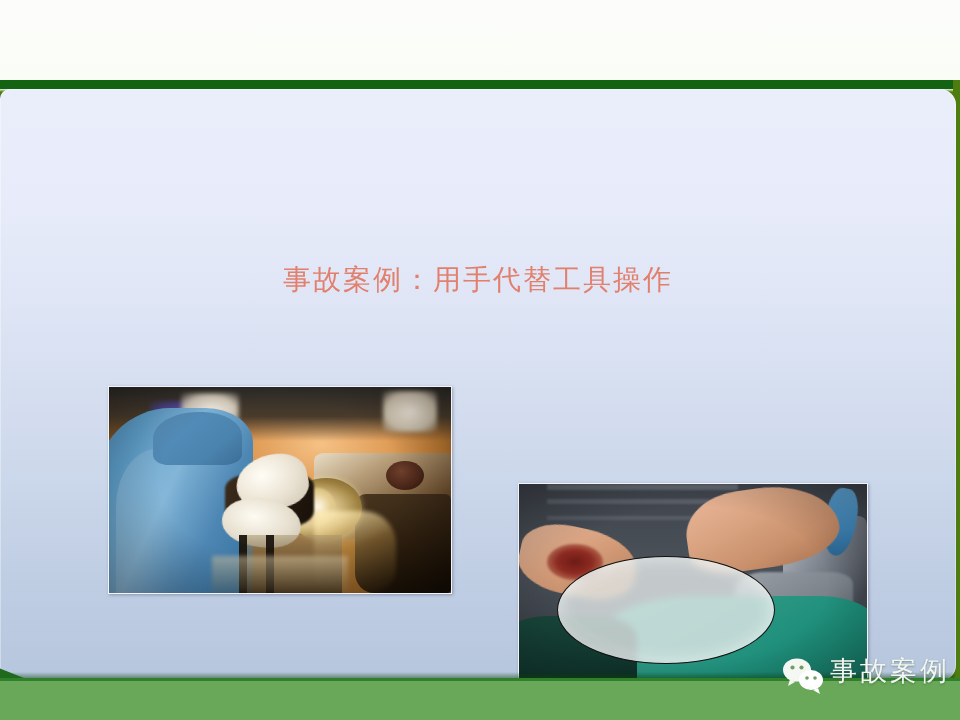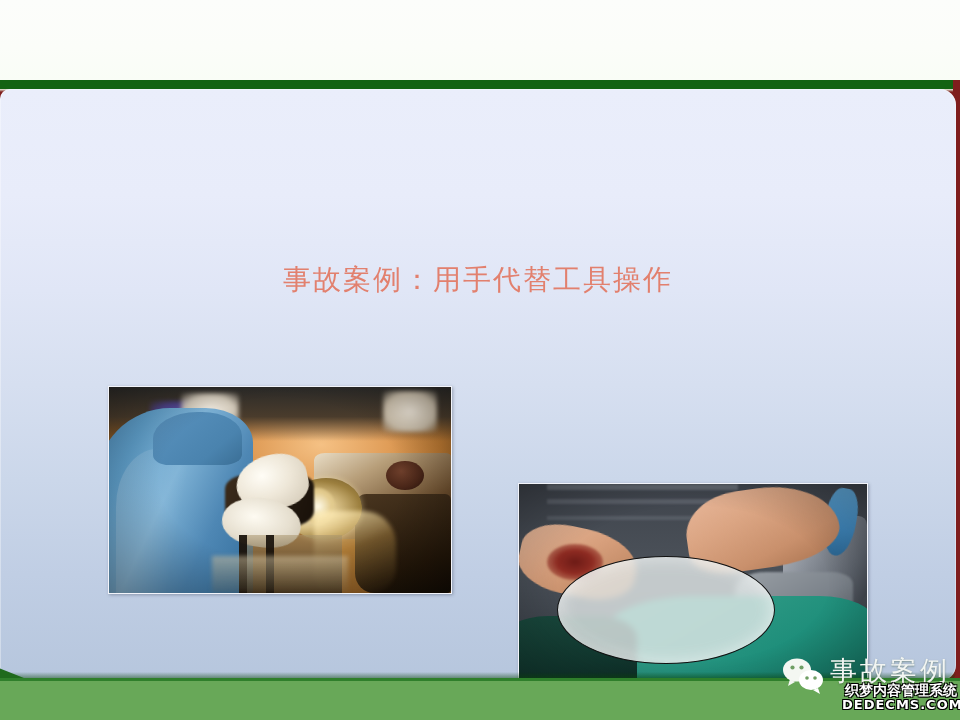--- a/index.html
+++ b/index.html
@@ -5,21 +5,21 @@
   html, body {
     margin: 0;
     padding: 0;
     background: #ffffff;
   }
   #slide {
     position: relative;
     width: 960px;
     height: 720px;
     overflow: hidden;
-    background: #7f1d1d;
+    background: #4d7c0f;
     font-family: "DejaVu Sans", "Liberation Sans", sans-serif;
   }
 
   
   .top-strip {
     position: absolute;
     left: 0; top: 0;
     width: 960px; height: 80px;
     background: linear-gradient(180deg, #fcfdfb 0%, #fbfdf9 60%, #f9fdf6 100%);
   }
@@ -421,20 +421,16 @@
         <circle cx="21.5" cy="11.5" r="2.1" fill="#6f9e64"></circle>
         <ellipse cx="31" cy="24" rx="12" ry="10" fill="#ffffff"></ellipse>
         <polygon points="38,32 40,38 33,34" fill="#ffffff"></polygon>
         <circle cx="27" cy="22" r="1.8" fill="#6f9e64"></circle>
         <circle cx="35" cy="22" r="1.8" fill="#6f9e64"></circle>
       </svg>
     </span>
 
     <span class="brand-text">事故案例</span>
 
-    <div class="watermark">
-      <span class="wm-cn">织梦内容管理系统</span>
-      <span class="wm-en">DEDECMS.COM</span>
-    </div>
 
   </div>
 
 </div>
 
 </body></html>

